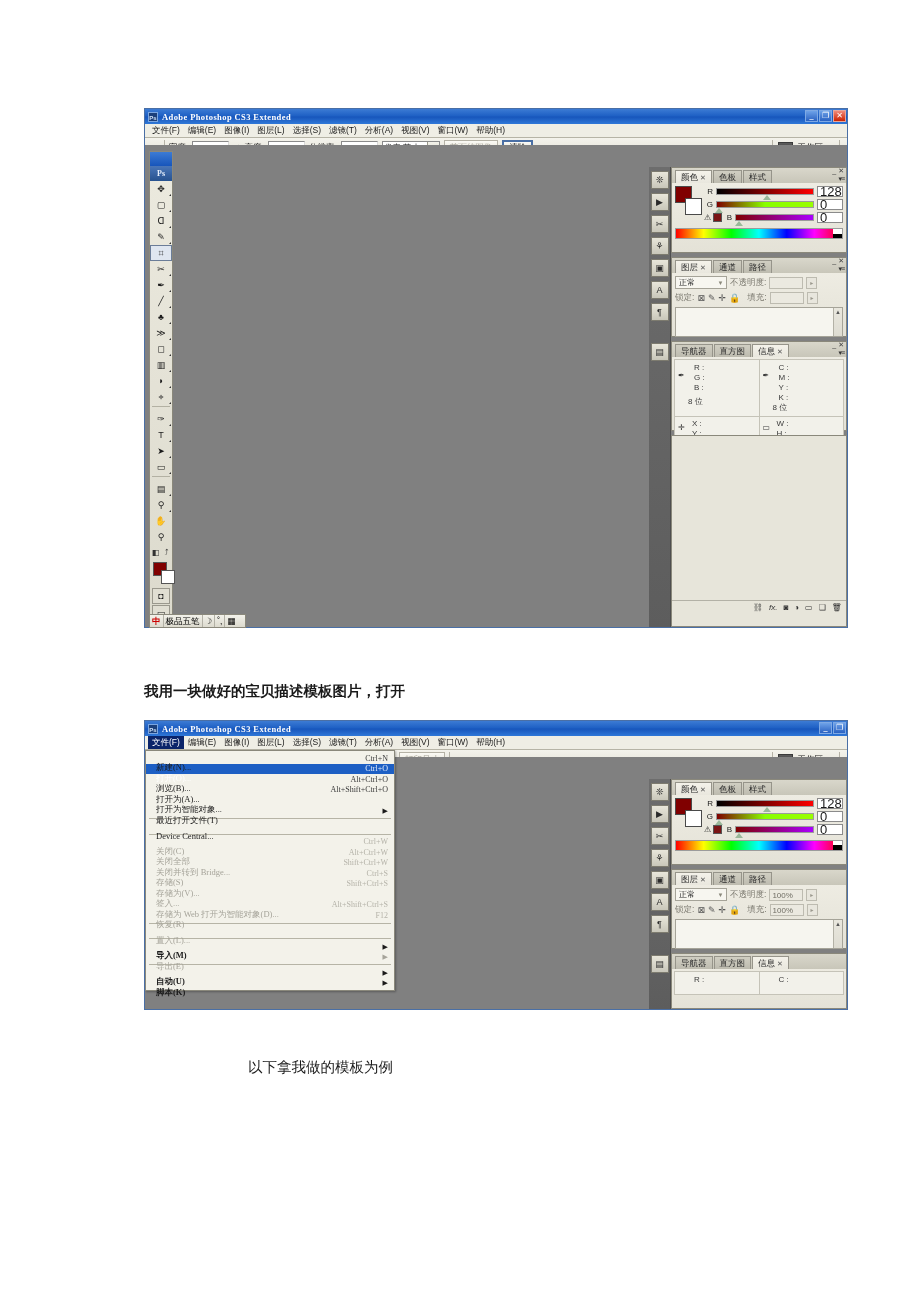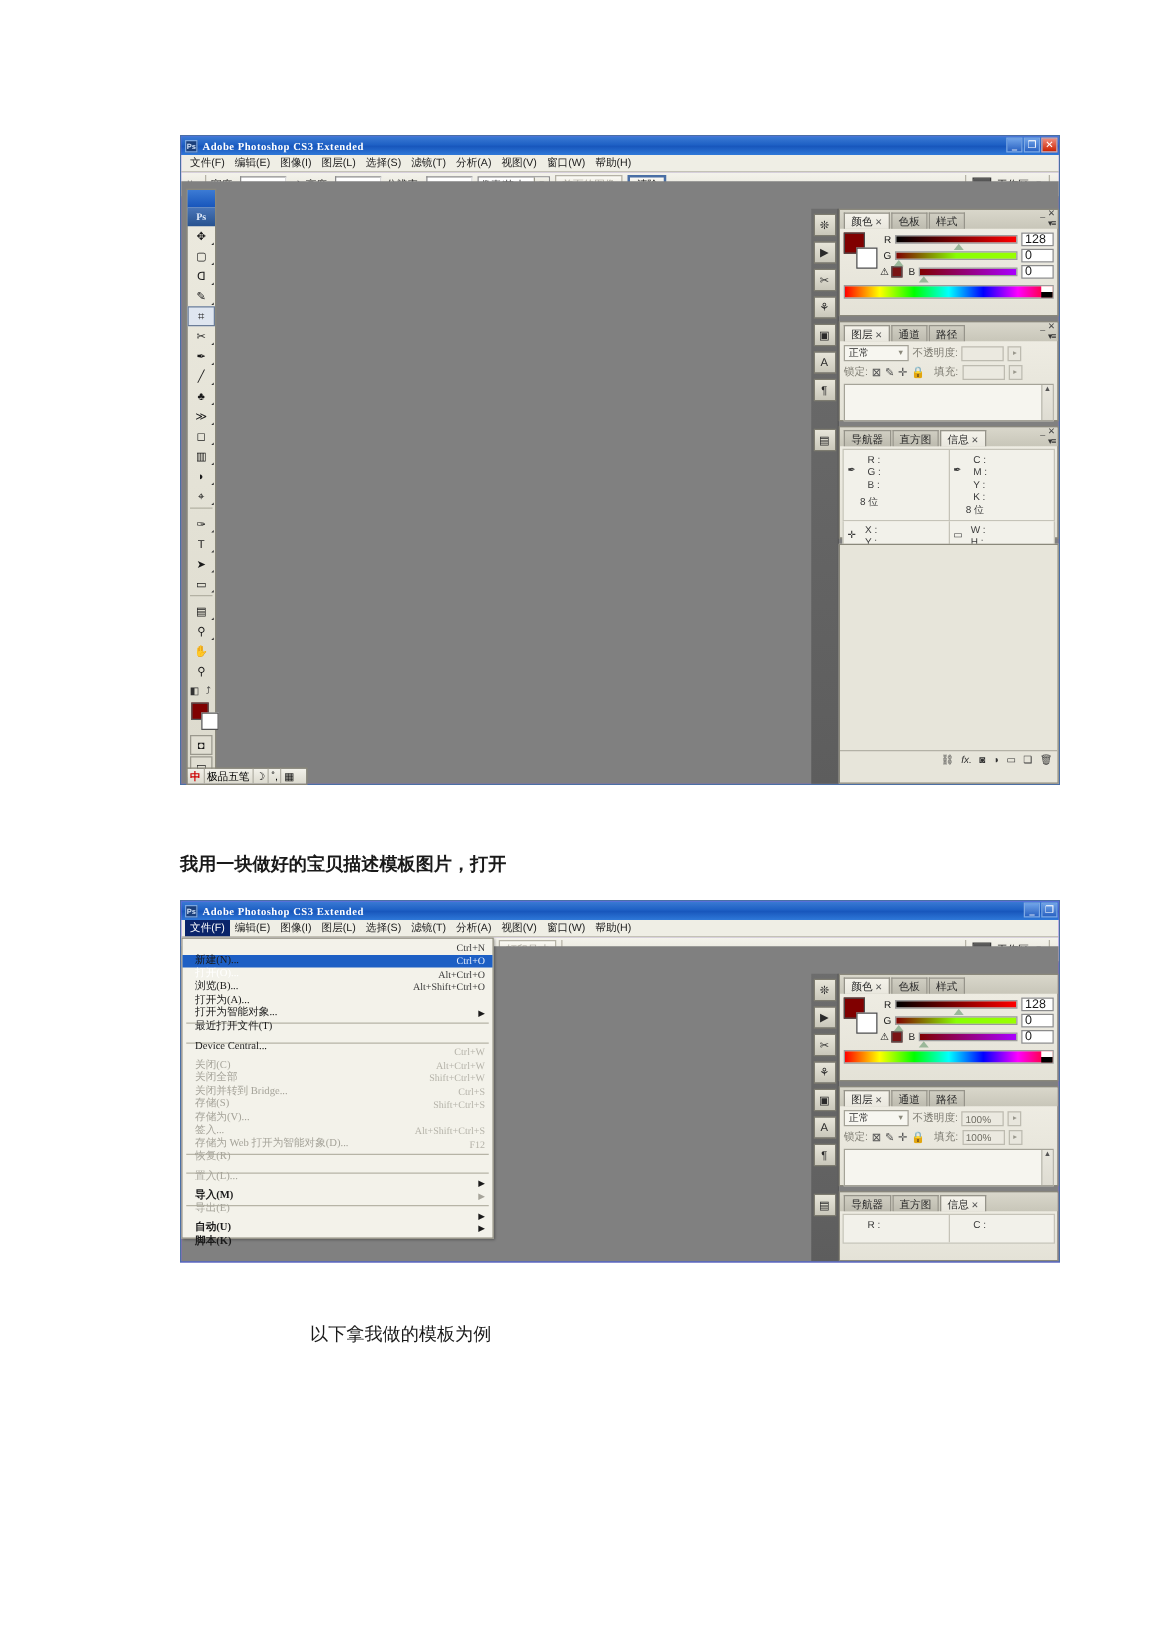--- a/index.html
+++ b/index.html
@@ -25,21 +25,21 @@
     letter-spacing: 1px;
     color: #e6e6e6;
     white-space: nowrap;
     pointer-events: none;
     z-index: 0;
   }
 
   
   .ps-window {
     position: absolute;
-    background: #8b5cf6;
+    background: #000000;
     border: 1px solid #4a6fa5;
     z-index: 2;
   }
   .titlebar {
     height: 15px;
     background: linear-gradient(to bottom,#3c7bd4 0%,#1d5fc4 48%,#1755bb 52%,#2f78d8 100%);
     display: flex; align-items: center;
     padding-left: 3px;
     position: relative;
   }
@@ -268,21 +268,21 @@
   .slider-row { display:flex; align-items:center; gap:3px; margin-bottom:2px; height:11px; }
   .slider-lbl { width:9px; font-size:8px; text-align:right; }
   .slider-track { flex:1; height:7px; position:relative; border:1px solid #9b9b9b;}
   .slider-thumb {
     position:absolute; top:6px; width:0; height:0;
     border-left:4px solid transparent; border-right:4px solid transparent;
     border-bottom:5px solid #9ab89a;
   }
   .slider-val {
     width:26px; height:11px; background:#fff; border:1px solid #8b8b8b;
-    font-size:10px; line-height:10px; padding-left:2px;
+    font-size:13px; line-height:10px; padding-left:2px;
   }
   .oog { display:flex; align-items:center; gap:2px; }
   .oog-warn { font-size:8px; }
   .oog-chip { width:9px; height:9px; background:#7a1414; border:1px solid #555; }
   .spectrum {
     height: 11px; margin-top: 3px;
     border: 1px solid #9b9b9b;
     background: linear-gradient(to right,#ff0000,#ffff00,#00ff00,#00ffff,#0000ff,#ff00ff,#ff0000);
     position: relative;
   }

